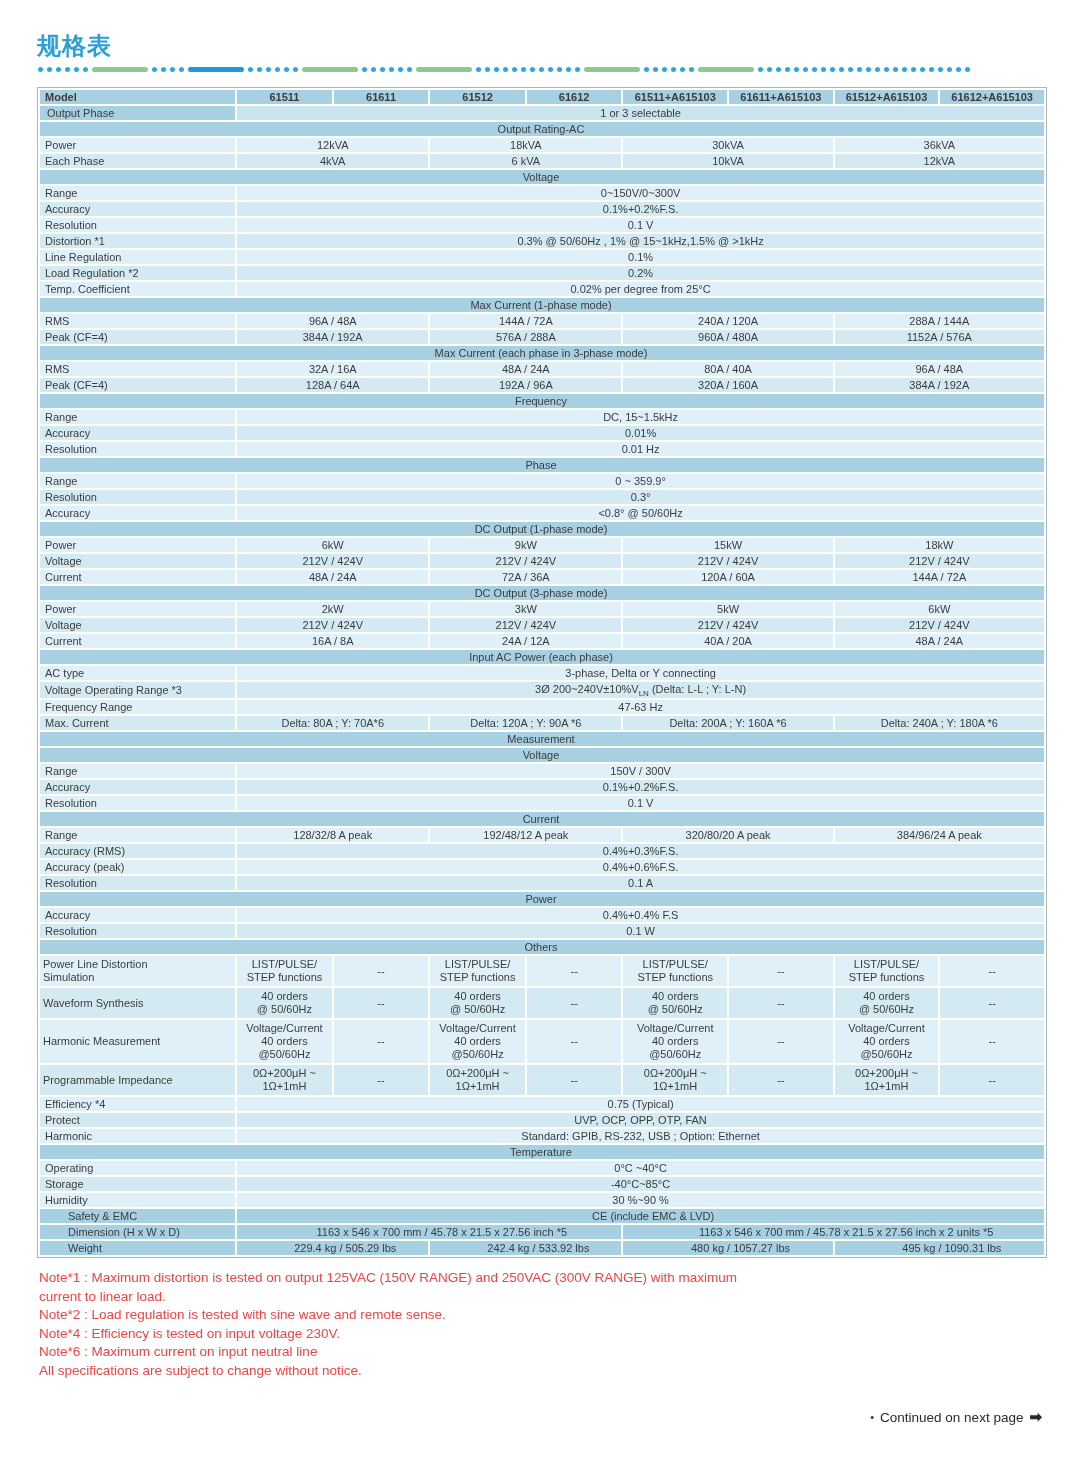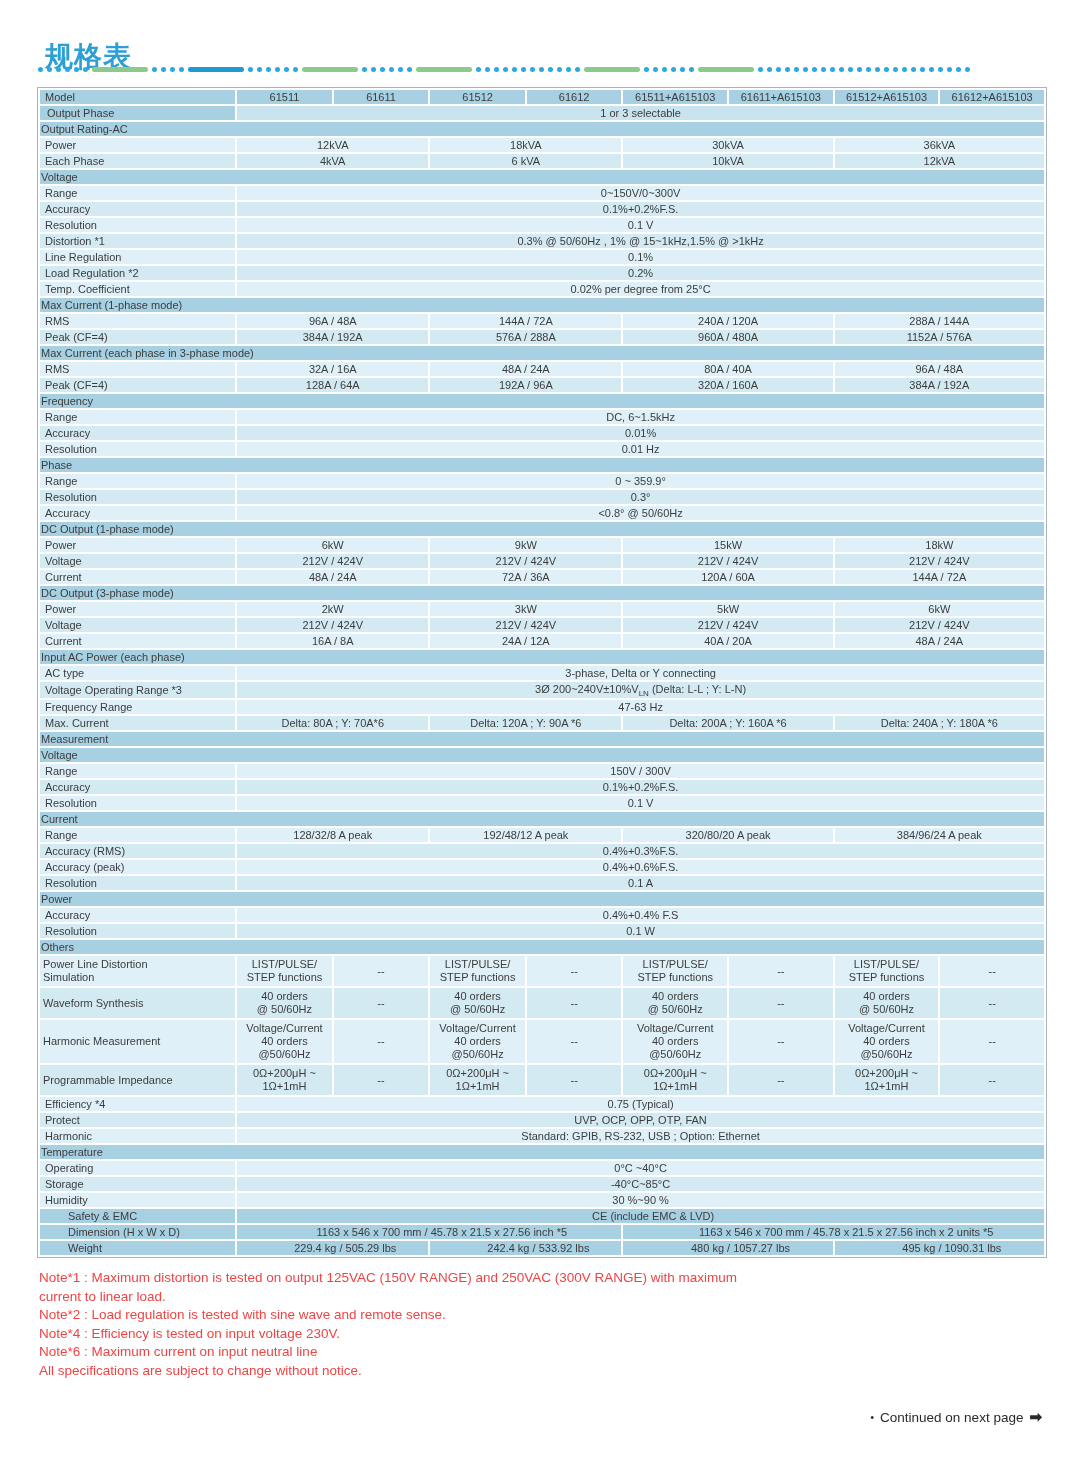--- a/index.html
+++ b/index.html
@@ -13,22 +13,22 @@
     --dash-blue:#1F9AD7;
     --text:#3C3C3C;
   }
   *{box-sizing:border-box;}
   html,body{margin:0;padding:0;}
   body{
     width:1076px;height:1470px;background:#ffffff;position:relative;
     font-family:"Liberation Sans", sans-serif;color:var(--text);
   }
   .page-title{
-    position:absolute;left:37px;top:30px;margin:8px;
-    font-size:28px;font-weight:600;color:var(--title-blue);letter-spacing:1px;
+    position:absolute;left:37px;top:30px;margin:0;
+    font-size:24px;font-weight:600;color:var(--title-blue);letter-spacing:1px;
   }
   .divider{
     position:absolute;left:38px;top:66px;width:1004px;height:6px;
     display:flex;align-items:center;gap:4px;overflow:hidden;
   }
   .divider span{flex:0 0 auto;display:block;}
   .divider .d{width:5px;height:5px;border-radius:50%;background:var(--dot-blue);}
   .divider .g{width:56px;height:5px;border-radius:3px;background:var(--dash-green);}
   .divider .b{width:56px;height:5px;border-radius:3px;background:var(--dash-blue);}
 
@@ -36,22 +36,22 @@
     position:absolute;left:38px;top:88px;width:1008px;
     border-collapse:collapse;table-layout:fixed;
     font-size:11px;color:var(--text);
     outline:1px solid #A9B6BD;
   }
   td{
     border:2px solid #ffffff;height:14px;line-height:14px;
     padding:0 3px;text-align:center;overflow:hidden;white-space:nowrap;
   }
   td.lbl{text-align:left;padding-left:5px;}
-  tr.section td{background:var(--header-blue);text-align:left;padding-left:1px;}
-  tr.model td{background:var(--header-blue);}
+  tr.section td{background:var(--header-blue);text-align:center;padding-left:1px;}
+  tr.model td{background:var(--header-blue);font-weight:bold;}
   tr.mixed td.lbl{background:var(--header-blue);padding-left:7px;}
   tr.mixed td.val{background:var(--mixed-blue);}
   tr.blue td{background:var(--header-blue);padding-left:28px;}
   tr.data.s0 td{background:var(--row-light);}
   tr.data.s1 td{background:var(--row-alt);}
   tr.tall td{line-height:13px;padding:2px 3px;white-space:normal;}
   sub{font-size:8px;line-height:1;}
 
   .notes{
     position:absolute;left:39px;top:1269px;width:830px;
@@ -250,21 +250,21 @@
         <td colspan="2" class="val">128A / 64A</td>
         <td colspan="2" class="val">192A / 96A</td>
         <td colspan="2" class="val">320A / 160A</td>
         <td colspan="2" class="val">384A / 192A</td>
       </tr>
       <tr class="section">
         <td colspan="9" class="lbl">Frequency</td>
       </tr>
       <tr class="data s0">
         <td class="lbl">Range</td>
-        <td colspan="8" class="val">DC, 6~1.5kHz</td>
+        <td colspan="8" class="val">DC, 15~1.5kHz</td>
       </tr>
       <tr class="data s1">
         <td class="lbl">Accuracy</td>
         <td colspan="8" class="val">0.01%</td>
       </tr>
       <tr class="data s0">
         <td class="lbl">Resolution</td>
         <td colspan="8" class="val">0.01 Hz</td>
       </tr>
       <tr class="section">

